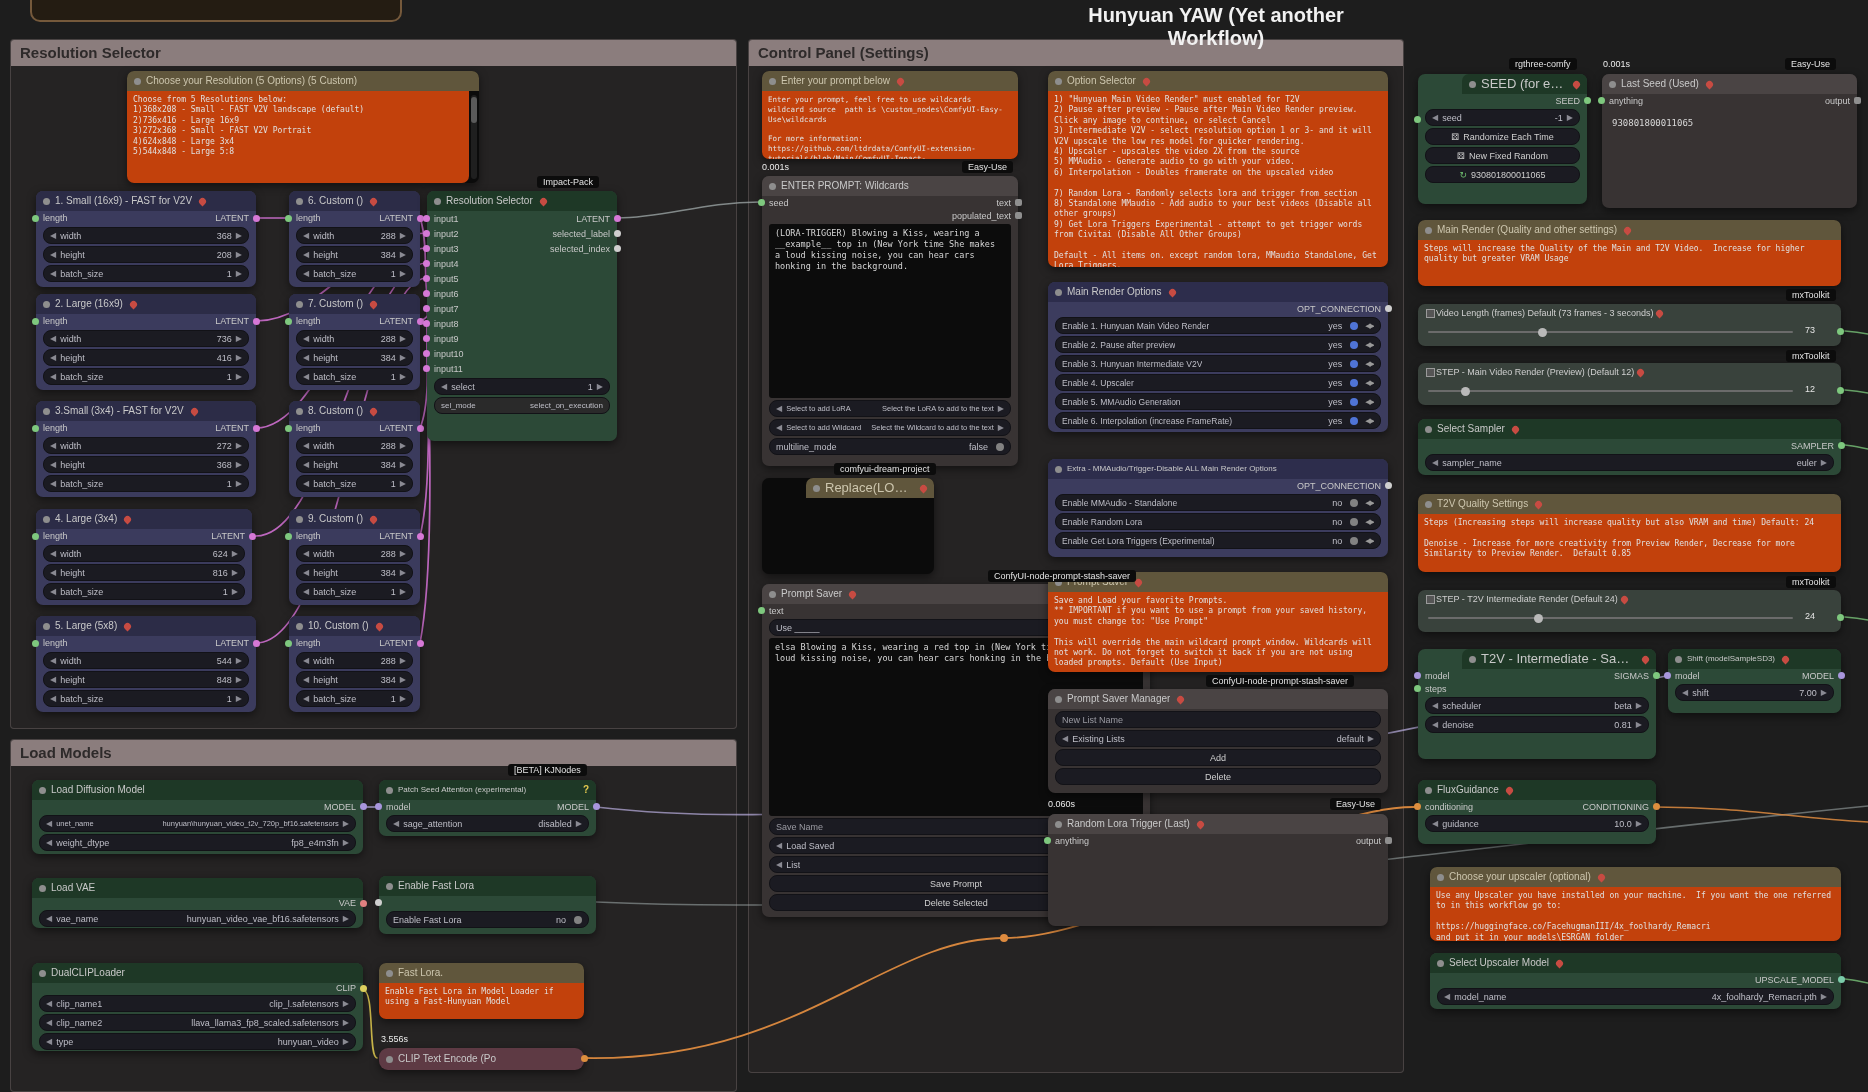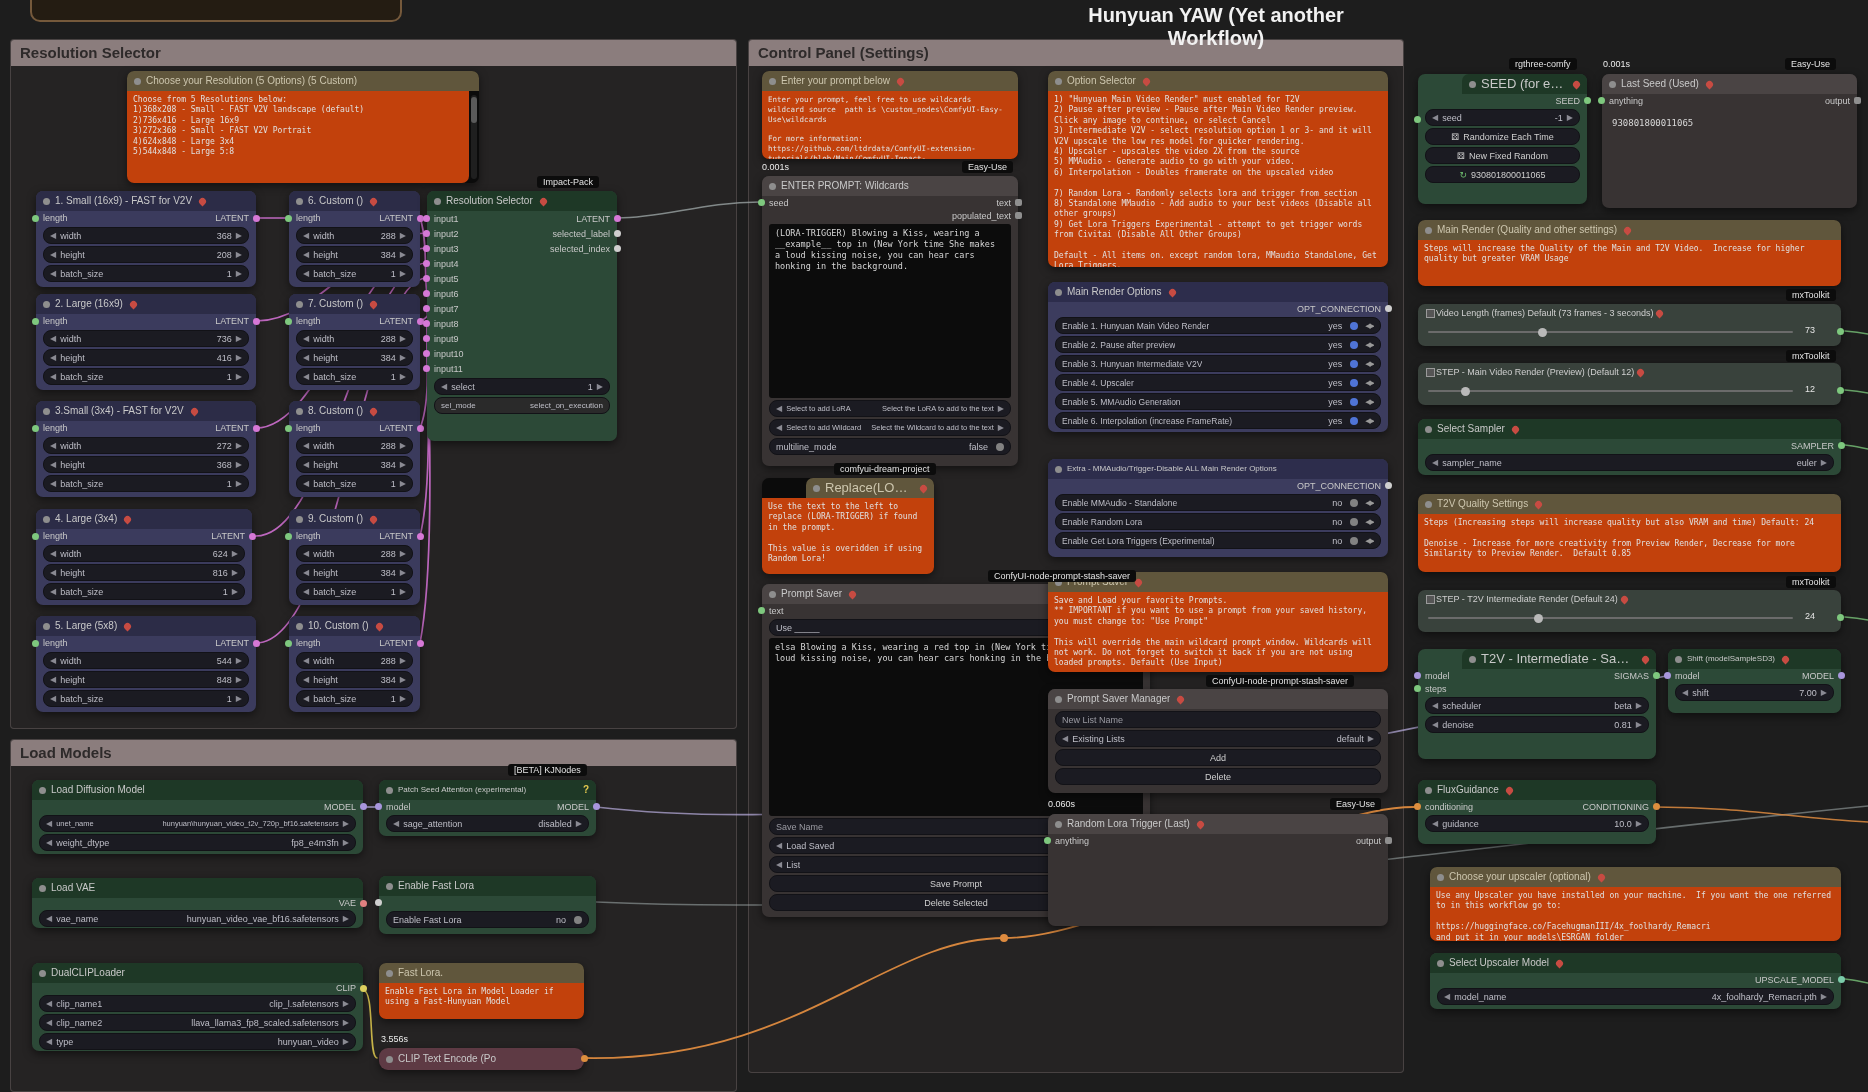--- a/index.html
+++ b/index.html
@@ -892,23 +892,20 @@
   </div>
 
   <div class="badge" style="left:834px;top:463px">comfyui-dream-project</div>
 
   <div class="node n-note" style="left:762px;top:478px;width:172px;height:96px">
     <div class="hd hd-sm">
         <span class="cdot"></span>
         <span class="t">Replace(LORA-TRIGGER)</span>
         <span class="pin"></span>
       </div>
-    <div class="nb">Use the text to the left to replace (LORA-TRIGGER) if found in the prompt.
-
-This value is overidden if using Random Lora!</div>
   </div>
 
 
   <div class="badge" style="left:988px;top:570px">ConfyUI-node-prompt-stash-saver</div>
 
   <div class="node n-gray" style="left:762px;top:584px;width:388px;height:333px">
     <div class="hd">
         <span class="cdot"></span>
         <span class="t">Prompt Saver</span>
         <span class="pin"></span>

